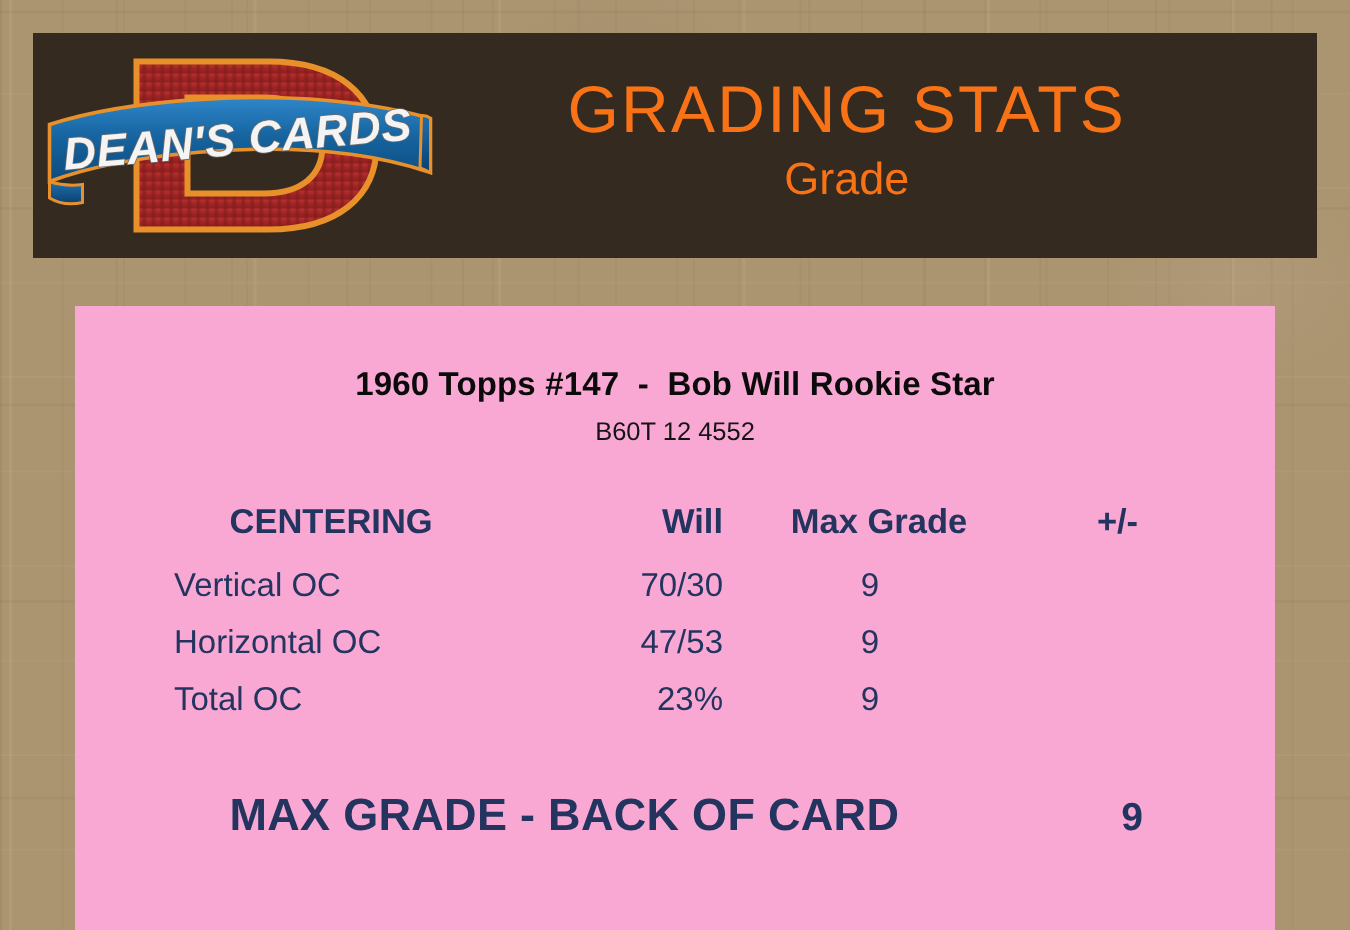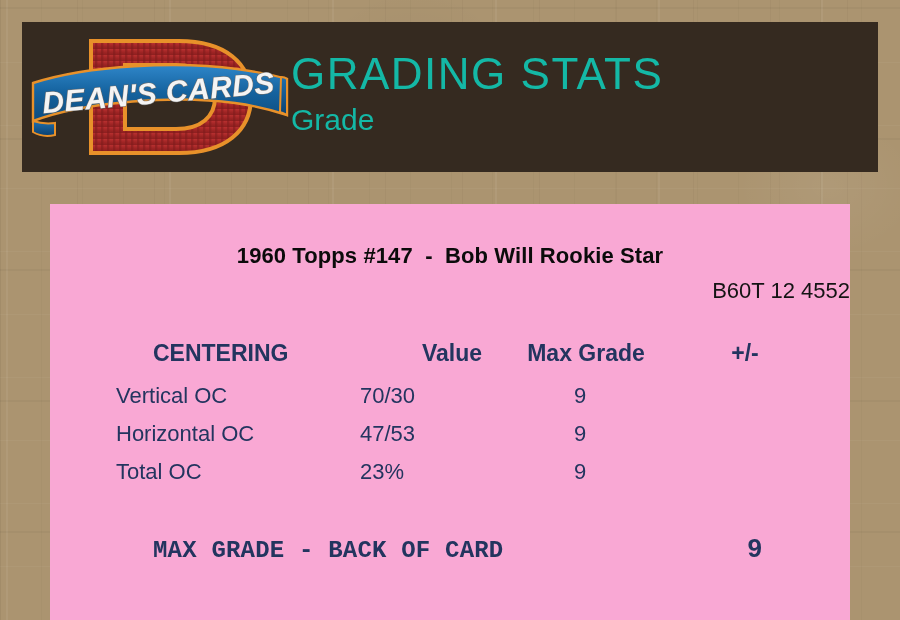--- a/index.html
+++ b/index.html
@@ -68,21 +68,22 @@
     width: 262px;
     height: 132px;
     margin-left: 7px;
     flex: 0 0 auto;
   }
   #logo svg { display: block; }
 
   
   #header-titles {
     flex: 1 1 auto;
-    color: #14b8a6;
+    text-align: center;
+    color: #f97316;
     padding-right: 40px;
     margin-top: -4px;
   }
   #header-title {
     font-size: 44px;
     font-weight: 400;
     letter-spacing: 1.5px;
     line-height: 1.05;
     white-space: nowrap;
   }
@@ -108,23 +109,23 @@
   #card-title {
     text-align: center;
     color: #0b0b0b;
     font-size: 22px;
     font-weight: bold;
     margin-top: 39px;
     letter-spacing: 0.1px;
     white-space: pre;
   }
   #card-code {
-    text-align: right;
+    text-align: center;
     color: #141414;
-    font-size: 22px;
+    font-size: 17px;
     font-weight: 400;
     margin-top: 9px;
   }
 
   
   #stats-table {
     margin: 36px 0 0 0;
     width: 100%;
     border-collapse: collapse;
     color: #23355f;
@@ -149,39 +150,38 @@
   #stats-table th.h-value { text-align: right; padding-right: 8px; }
   #stats-table th.h-max   { text-align: center; }
   #stats-table th.h-pm    { text-align: center; padding-right: 42px; }
 
   #stats-table td {
     font-size: 22px;
     font-weight: 400;
     padding: 6px 0;
   }
   #stats-table td.t-label { text-align: left; padding-left: 66px; }
-  #stats-table td.t-value { text-align: left; padding-right: 8px; }
+  #stats-table td.t-value { text-align: right; padding-right: 8px; }
   #stats-table td.t-max   { text-align: center; }
   #stats-table td.t-pm    { text-align: center; padding-right: 42px; }
 
   
   #max-grade-row {
     margin-top: 42px;
     padding-left: 103px;
     padding-right: 88px;
     display: flex;
     align-items: baseline;
     color: #23355f;
   }
   #max-grade-label {
-    font-size: 24px;
+    font-size: 30px;
     font-weight: bold;
     letter-spacing: 0.2px;
     flex: 1 1 auto;
-    font-family: Liberation Mono, monospace;
   }
   #max-grade-value {
     font-size: 26px;
     font-weight: bold;
     flex: 0 0 auto;
   }
 </style>
 </head>
 <body>
 
@@ -245,21 +245,21 @@
   <table id="stats-table">
     <colgroup>
       <col class="c-label">
         <col class="c-value">
         <col class="c-max">
         <col class="c-pm">
     </colgroup>
     <thead>
       <tr>
         <th class="h-label">CENTERING</th>
-        <th class="h-value">Value</th>
+        <th class="h-value">Will</th>
         <th class="h-max">Max Grade</th>
         <th class="h-pm">+/-</th>
       </tr>
     </thead>
     <tbody>
       <tr>
         <td class="t-label">Vertical OC</td>
         <td class="t-value">70/30</td>
         <td class="t-max">9</td>
         <td class="t-pm"></td>

